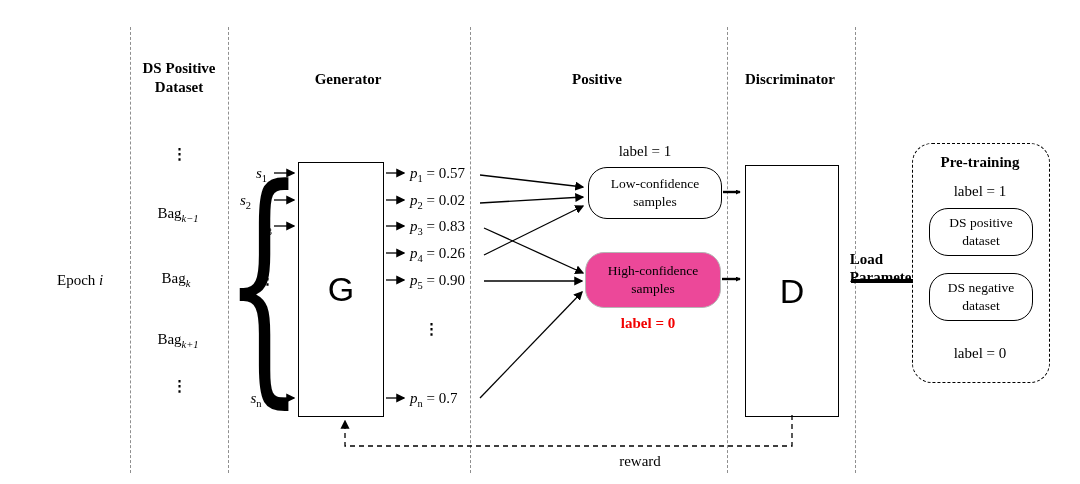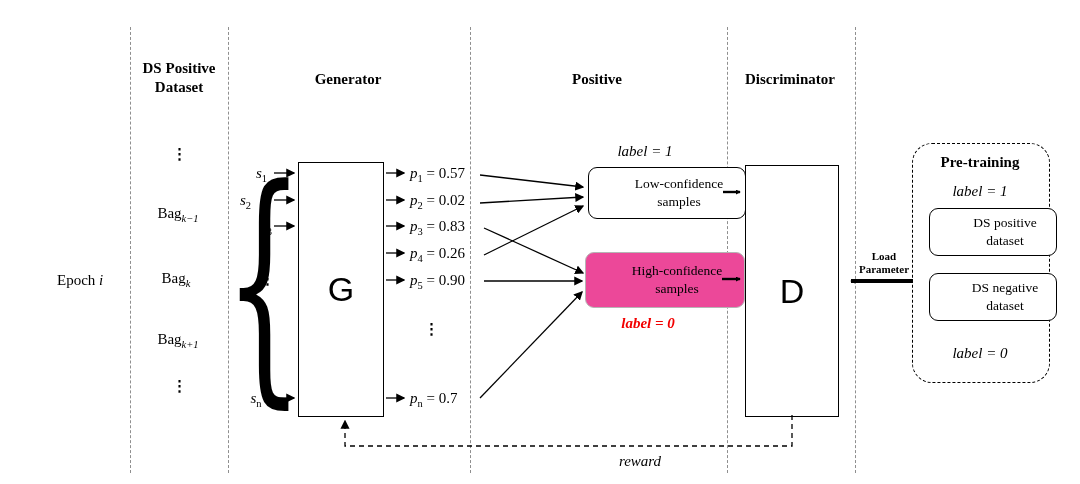--- a/index.html
+++ b/index.html
@@ -26,37 +26,37 @@
   sub{font-size:70%;}
   sub i{font-style:italic;}
   .dots{font-size:15px;font-weight:bold;letter-spacing:1px;}
   .bag{font-size:15px;transform:translateX(-50%);white-space:nowrap;}
   .bigbox{
     border:1.5px solid #000;background:#fff;
     display:flex;align-items:center;justify-content:center;
   }
   .bigletter{font-family:"Liberation Sans",sans-serif;font-size:34px;font-weight:400;}
   .roundbox{
-    border:1px solid #000;border-radius:9px;background:#fff;
+    border:1px solid #000;border-radius:19px;background:#fff;
     display:flex;flex-direction:column;align-items:center;justify-content:center;
-    font-size:13.5px;line-height:1.3;text-align:center;padding-left:24px;
+    font-size:13.5px;line-height:1.3;text-align:center;
   }
   .graybox{border:1px solid #b5b5b5;}
-  .lbl{font-size:15px;font-style:italic;transform:translateX(-50%);white-space:nowrap;}
+  .lbl{font-size:15px;transform:translateX(-50%);white-space:nowrap;}
   .brace{
     position:absolute;left:224px;top:142px;
     font-family:"DejaVu Serif",serif;
     font-size:252px;line-height:252px;font-weight:100;
     transform:scaleX(0.5);transform-origin:left center;
   }
   .pretrain{
     border:1.5px dashed #000;border-radius:20px;background:#fff;
   }
   .loadparam{
-    font-size:11px;font-weight:bold;text-align:center;line-height:1.2;
+    font-size:15px;font-weight:bold;text-align:left;line-height:1.2;
     transform:translateX(-50%);
   }
   svg{position:absolute;left:0;top:0;}
 </style>
 </head>
 <body>
 
 <div id="canvas">
 
   <div class="vsep" style="left:130px"></div>

